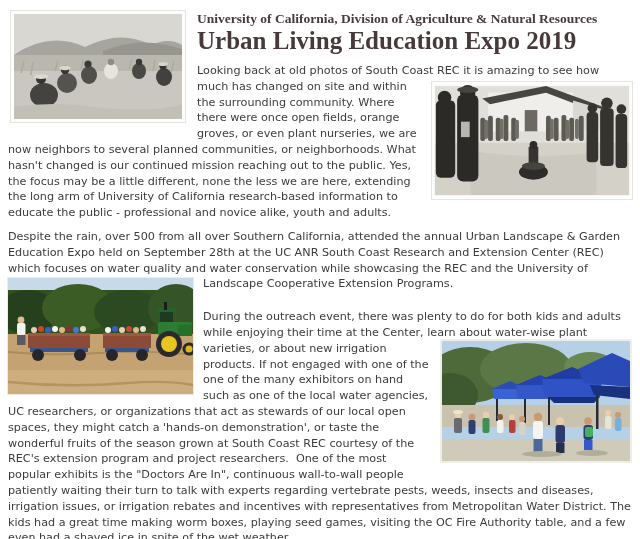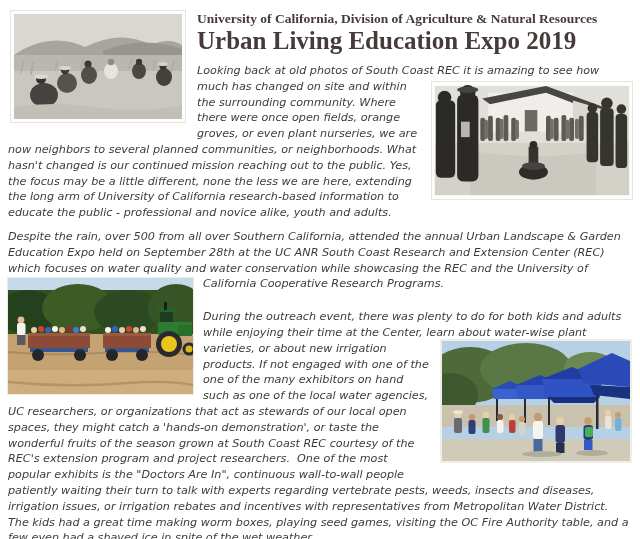--- a/index.html
+++ b/index.html
@@ -8,21 +8,21 @@
     --bg: #ffffff;
   }
   html,body{margin:0;padding:0;background:var(--bg);}
   body{
     width:640px;height:539px;overflow:hidden;
     font-family:"DejaVu Sans","Liberation Sans",sans-serif;
     font-size:11.2px;line-height:15.8px;color:var(--body);
     -webkit-font-smoothing:antialiased;
   }
   .page{box-sizing:border-box;width:640px;height:539px;padding:5px 8px 0 8px;overflow:hidden;}
-  .para{margin:11px 0 0 0;text-align:left;font-style:italic;}
+  .para{margin:11px 0 0 0;text-align:left;}
   #p1{margin-top:10px;}
   #p2{clear:both;margin-top:8px;}
   #p3{margin-top:17px;}
   .hdr{padding-top:5px;}
   .hdr-org{font-family:"Liberation Serif",serif;font-weight:bold;font-size:13.5px;line-height:17px;color:var(--heading);}
   .hdr-title{font-family:"Liberation Serif",serif;font-weight:bold;font-size:25px;line-height:25px;margin-top:1px;color:var(--heading);}
   .ph{display:block;}
   .ph svg{display:block;width:100%;height:100%;}
   .ph1{float:left;width:174px;height:111px;margin:6px 12px 8px 3px;outline:1px solid #e6e4df;}
   .ph2{float:right;width:200px;height:117px;margin:3px 0 8px 9px;outline:1px solid #e6e4df;}
@@ -177,21 +177,21 @@
             <circle cx="181" cy="71" r="3.5" fill="#d8b81c"></circle>
           <rect x="156" y="24" width="3" height="8" fill="#1c1c1c"></rect>
         </g>
         <g>
           <circle cx="13" cy="42" r="3.4" fill="#e0bc96"></circle>
           <rect x="9" y="45" width="8.5" height="12" rx="2" fill="#f2f2ee"></rect>
           <rect x="9" y="57" width="8.5" height="10" fill="#5a5a60"></rect>
         </g>
       </svg>
     </span>
-    <span>California Cooperative Research Programs.</span>
+    <span>Landscape Cooperative Extension Programs.</span>
   </p>
 
   <p class="para" id="p3">
     <span>During the outreach event, there was plenty to do for both kids and adults while enjoying their time at the Center, learn about water-wise plant</span>
     <span class="ph ph4">
       <svg viewBox="0 0 188 120" aria-hidden="true">
         <rect width="188" height="120" fill="#b6d0e6"></rect>
         <ellipse cx="28" cy="34" rx="42" ry="28" fill="#4e6a3a"></ellipse>
         <ellipse cx="84" cy="28" rx="46" ry="26" fill="#5a7845"></ellipse>
         <ellipse cx="8" cy="54" rx="28" ry="22" fill="#3e5830"></ellipse>

